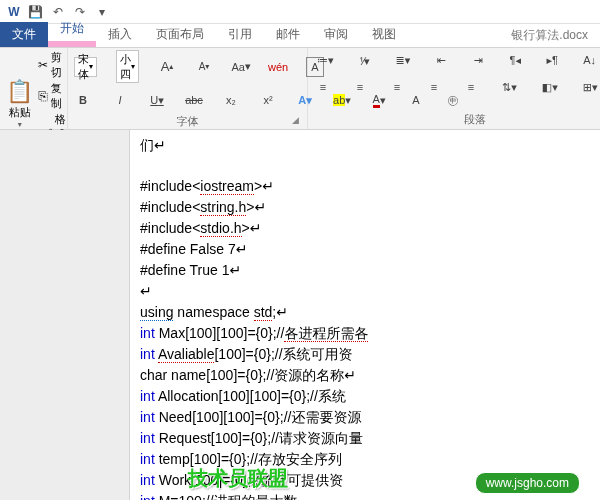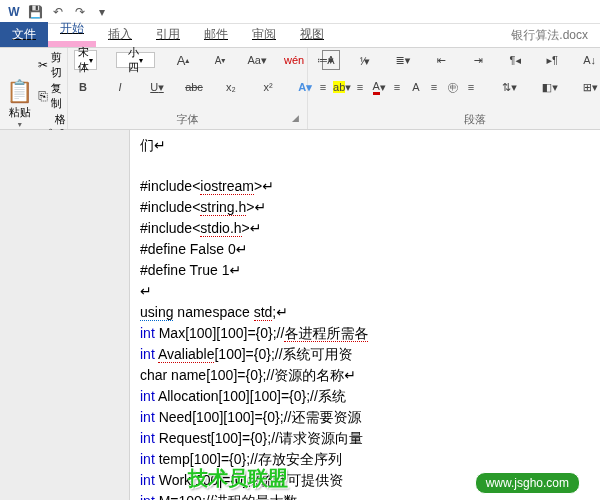--- a/index.html
+++ b/index.html
@@ -1,38 +1,38 @@
 <!DOCTYPE html>
 <html><head>
 <meta charset="utf-8">
 <style>
 *{box-sizing:border-box;margin:0;padding:0;font-family:"Microsoft YaHei",sans-serif;}
 body{width:600px;height:500px;overflow:hidden;background:#fff;font-size:12px;}
 .titlebar{height:24px;background:#fff;border-bottom:1px solid #e0e0e0;display:flex;align-items:center;padding:0 4px;}
 .qat{display:flex;align-items:center;gap:2px;}
 .qat-btn{width:20px;height:20px;display:flex;align-items:center;justify-content:center;color:#555;font-size:12px;}
 .ttl{flex:1;text-align:right;color:#777;font-size:12px;padding-right:8px;margin-top:47px;}
-.tabs{height:24px;background:#fff;display:flex;align-items:flex-end;border-bottom:1px solid #d4d4d4;text-decoration:underline;}
+.tabs{height:24px;background:#fff;display:flex;align-items:flex-end;border-bottom:1px solid #d4d4d4;}
 .tab{padding:4px 12px;color:#5b5b5b;font-size:12px;cursor:pointer;}
 .tab.file{background:#2b579a;color:#fff;}
 .tab.active{color:#2b579a;border-bottom:6px solid #f9a8d4;}
 .ribbon{height:82px;background:#f3f3f3;border-bottom:1px solid #d4d4d4;display:flex;}
 .group{border-right:1px solid #e0e0e0;display:flex;flex-direction:column;padding:2px 6px 0;}
 .group-body{flex:1;display:flex;gap:4px;}
 .group-label{text-align:center;color:#666;font-size:11px;padding:1px 0 2px;position:relative;}
 .group-label .dlg{position:absolute;right:2px;top:2px;font-size:9px;color:#888;}
 .clip{width:68px;}
 .clip .paste{width:32px;display:flex;flex-direction:column;align-items:center;justify-content:center;}
 .clip .side{display:flex;flex-direction:column;gap:1px;font-size:11px;}
 .clip .side div{display:flex;align-items:center;gap:2px;}
 .ico{width:16px;height:16px;display:inline-flex;align-items:center;justify-content:center;font-size:12px;}
 .font{width:240px;}
 .font-row{display:flex;align-items:center;gap:19px;margin-bottom:3px;}
 .fname{width:74px;height:20px;border:1px solid #c4c4c4;background:#fff;font-size:11px;padding:0 3px;display:flex;align-items:center;}
-.fsize{width:42px;height:16px;border:1px solid #c4c4c4;background:#fff;font-size:11px;padding:0 11px;display:flex;align-items:center;}
+.fsize{width:42px;height:33px;border:1px solid #c4c4c4;background:#fff;font-size:11px;padding:0 3px;display:flex;align-items:center;}
 .rbtn{min-width:18px;height:20px;border:1px solid transparent;display:flex;align-items:center;justify-content:center;font-size:11px;color:#444;padding:0 2px;}
 .para{flex:1;}
 .page{position:absolute;left:0;top:130px;right:0;bottom:0;background:#b0b0b0;display:flex;}
 .gutter{width:130px;background:#ededed;border-right:1px solid #d4d4d4;}
 .doc{background:#fff;flex:1;padding:5px 10px 10px;font-family:"Consolas","Courier New",monospace;font-size:14px;line-height:20px;color:#000;white-space:pre;overflow:hidden;}
 .kw{color:#0000cc;}
 .wvy{border-bottom:1px dotted #c00;}
 .wvyb{border-bottom:1px dotted #06c;}
 .wm{position:absolute;bottom:8px;left:165px;font-size:20px;font-weight:bold;color:#22c522;text-shadow:1px 1px 0 #fff,2px 2px 2px rgba(0,0,0,.3);pointer-events:none;margin-left:23px;}
 .wm2{position:absolute;bottom:6px;right:20px;background:#2a9a2a;color:#fff;font-size:12px;padding:3px 10px;border-radius:10px;border:1px solid #fff;}
@@ -48,20 +48,21 @@
     <div class="qat-btn">↷</div>
     <div class="qat-btn">▾</div>
   </div>
   <div class="ttl">银行算法.docx</div>
 </div>
 
 <div class="tabs">
   <div class="tab file">文件</div>
   <div class="tab active">开始</div>
   <div class="tab">插入</div>
+  <div class="tab">页面布局</div>
   <div class="tab">引用</div>
   <div class="tab">邮件</div>
   <div class="tab">审阅</div>
   <div class="tab">视图</div>
 </div>
 
 <div class="ribbon">
 
   <div class="group clip">
     <div class="group-body">
@@ -158,21 +159,21 @@
   </div>
 </div>
 
 <div class="page">
   <div class="gutter"></div>
   <div class="doc"><span>们↵</span>
 
 <span>#include&lt;</span><span class="wvy">iostream</span><span>&gt;↵</span>
 <span>#include&lt;</span><span class="wvy">string.h</span><span>&gt;↵</span>
 <span>#include&lt;</span><span class="wvy">stdio.h</span><span>&gt;↵</span>
-<span>#define False 0↵</span>
+<span>#define False 7↵</span>
 <span>#define True 1↵</span>
 <span>↵</span>
 <span class="wvyb">using</span><span> namespace </span><span class="wvy">std</span><span>;↵</span>
 <span class="kw">int</span><span> Max[100][100]={0};//</span><span class="wvy">各进程所需各</span>
 <span class="kw">int</span><span> </span><span class="wvy">Avaliable</span><span>[100]={0};//系统可用资</span>
 <span>char name[100]={0};//资源的名称↵</span>
 <span class="kw">int</span><span> Allocation[100][100]={0};//系统</span>
 <span class="kw">int</span><span> Need[100][100]={0};//还需要资源</span>
 <span class="kw">int</span><span> Request[100]={0};//请求资源向量</span>
 <span class="kw">int</span><span> temp[100]={0};//存放安全序列</span>

